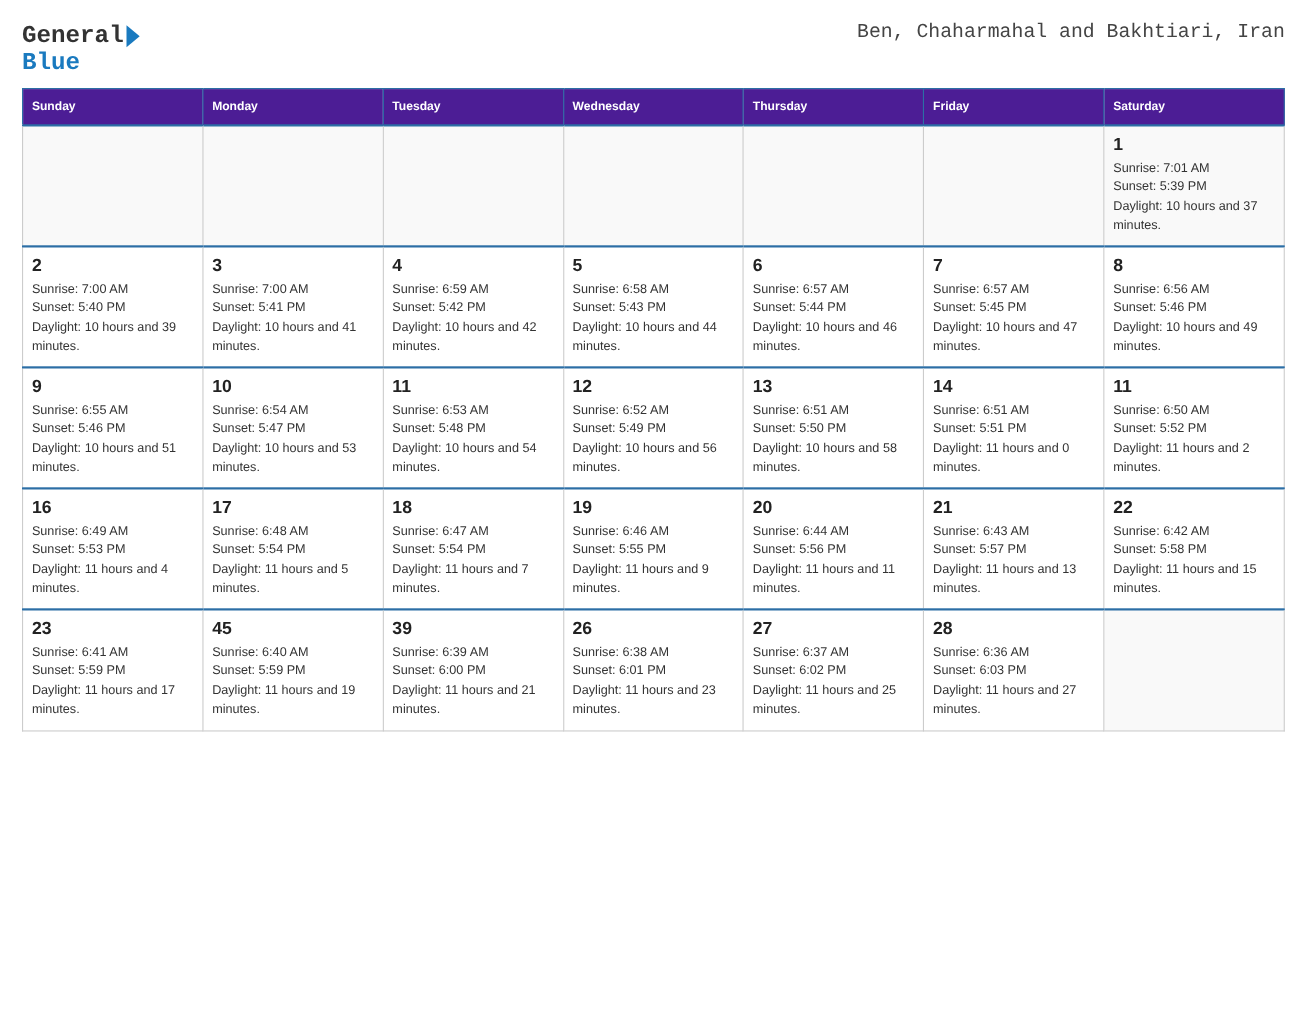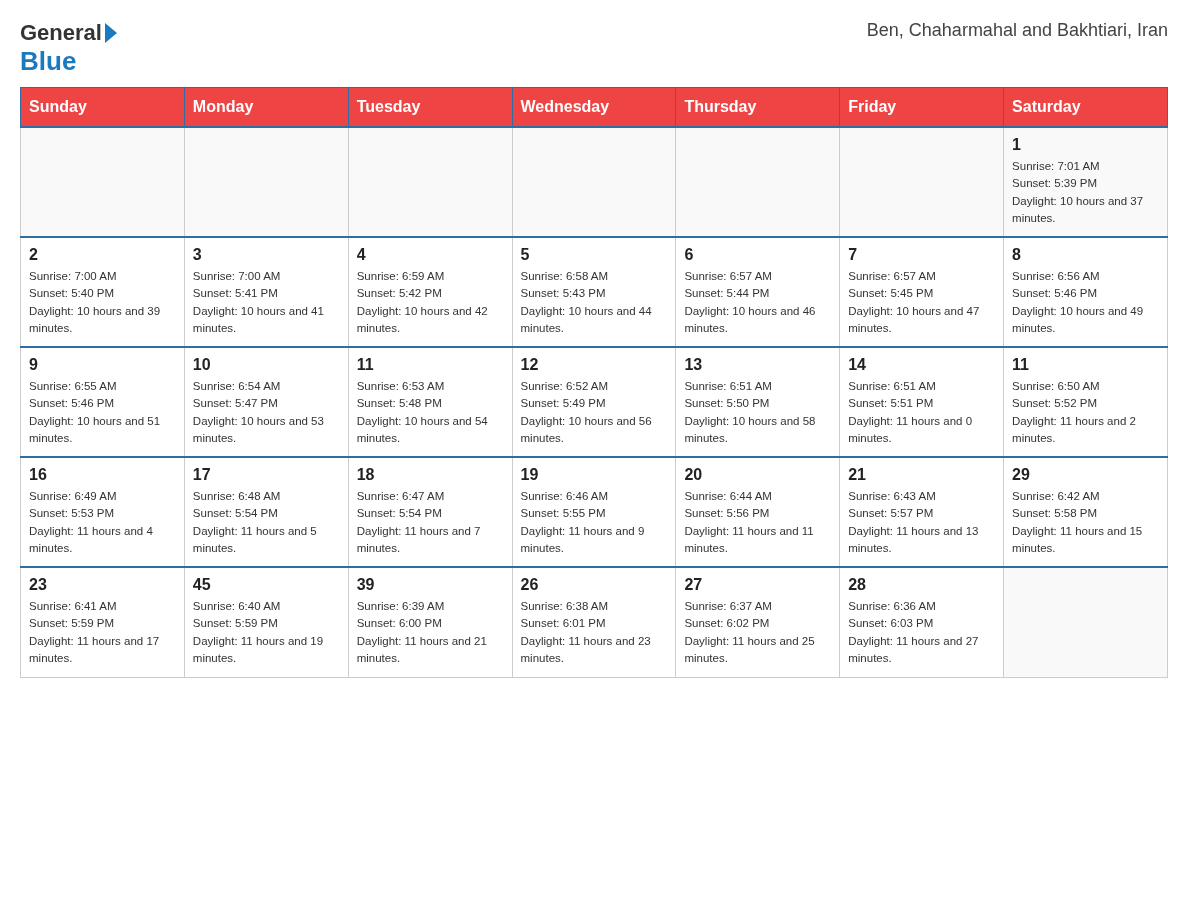--- a/index.html
+++ b/index.html
@@ -8,20 +8,21 @@
       background: #fff;
       padding: 20px;
       width: 1188px;
       min-height: 918px;
     }
     .header {
       display: flex;
       justify-content: space-between;
       align-items: flex-start;
       margin-bottom: 10px;
+      font-family: Liberation Mono, monospace;
     }
     .logo {
       display: flex;
       flex-direction: column;
       align-items: flex-start;
     }
     .logo-text {
       display: flex;
       align-items: center;
       font-size: 22px;
@@ -35,46 +36,46 @@
       width: 0;
       height: 0;
       border-left: 12px solid #1a7abf;
       border-top: 10px solid transparent;
       border-bottom: 10px solid transparent;
       margin: 0 3px;
       display: inline-block;
     }
     .logo-blue {
       color: #1a7abf;
-      font-size: 26px;
+      font-size: 22px;
       font-weight: bold;
     }
     .title-section {
       text-align: right;
     }
     .month-title {
       font-size: 48px;
       font-weight: bold;
       color: #222;
     }
     .subtitle {
       font-size: 18px;
       color: #444;
     }
     .calendar {
       width: 100%;
       border-collapse: collapse;
       border: 1px solid #ccc;
     }
     .calendar th {
-      background-color: #ef4444;
+      background-color: #4c1d95;
       color: #fff;
       padding: 10px 8px;
       text-align: left;
-      font-size: 16px;
+      font-size: 11px;
       border: 1px solid #2c6ea5;
     }
     .calendar td {
       border: 1px solid #ccc;
       vertical-align: top;
       padding: 8px;
       width: calc(100% / 7);
       height: 110px;
     }
     .calendar tr:first-child td {
@@ -220,21 +221,21 @@
         </td>
         <td>
           <div class="day-number">20</div>
           <div class="day-info">Sunrise: 6:44 AM<br>Sunset: 5:56 PM<br>Daylight: 11 hours and 11 minutes.</div>
         </td>
         <td>
           <div class="day-number">21</div>
           <div class="day-info">Sunrise: 6:43 AM<br>Sunset: 5:57 PM<br>Daylight: 11 hours and 13 minutes.</div>
         </td>
         <td>
-          <div class="day-number">29</div>
+          <div class="day-number">22</div>
           <div class="day-info">Sunrise: 6:42 AM<br>Sunset: 5:58 PM<br>Daylight: 11 hours and 15 minutes.</div>
         </td>
       </tr>
       <tr>
         <td>
           <div class="day-number">23</div>
           <div class="day-info">Sunrise: 6:41 AM<br>Sunset: 5:59 PM<br>Daylight: 11 hours and 17 minutes.</div>
         </td>
         <td>
           <div class="day-number">45</div>

